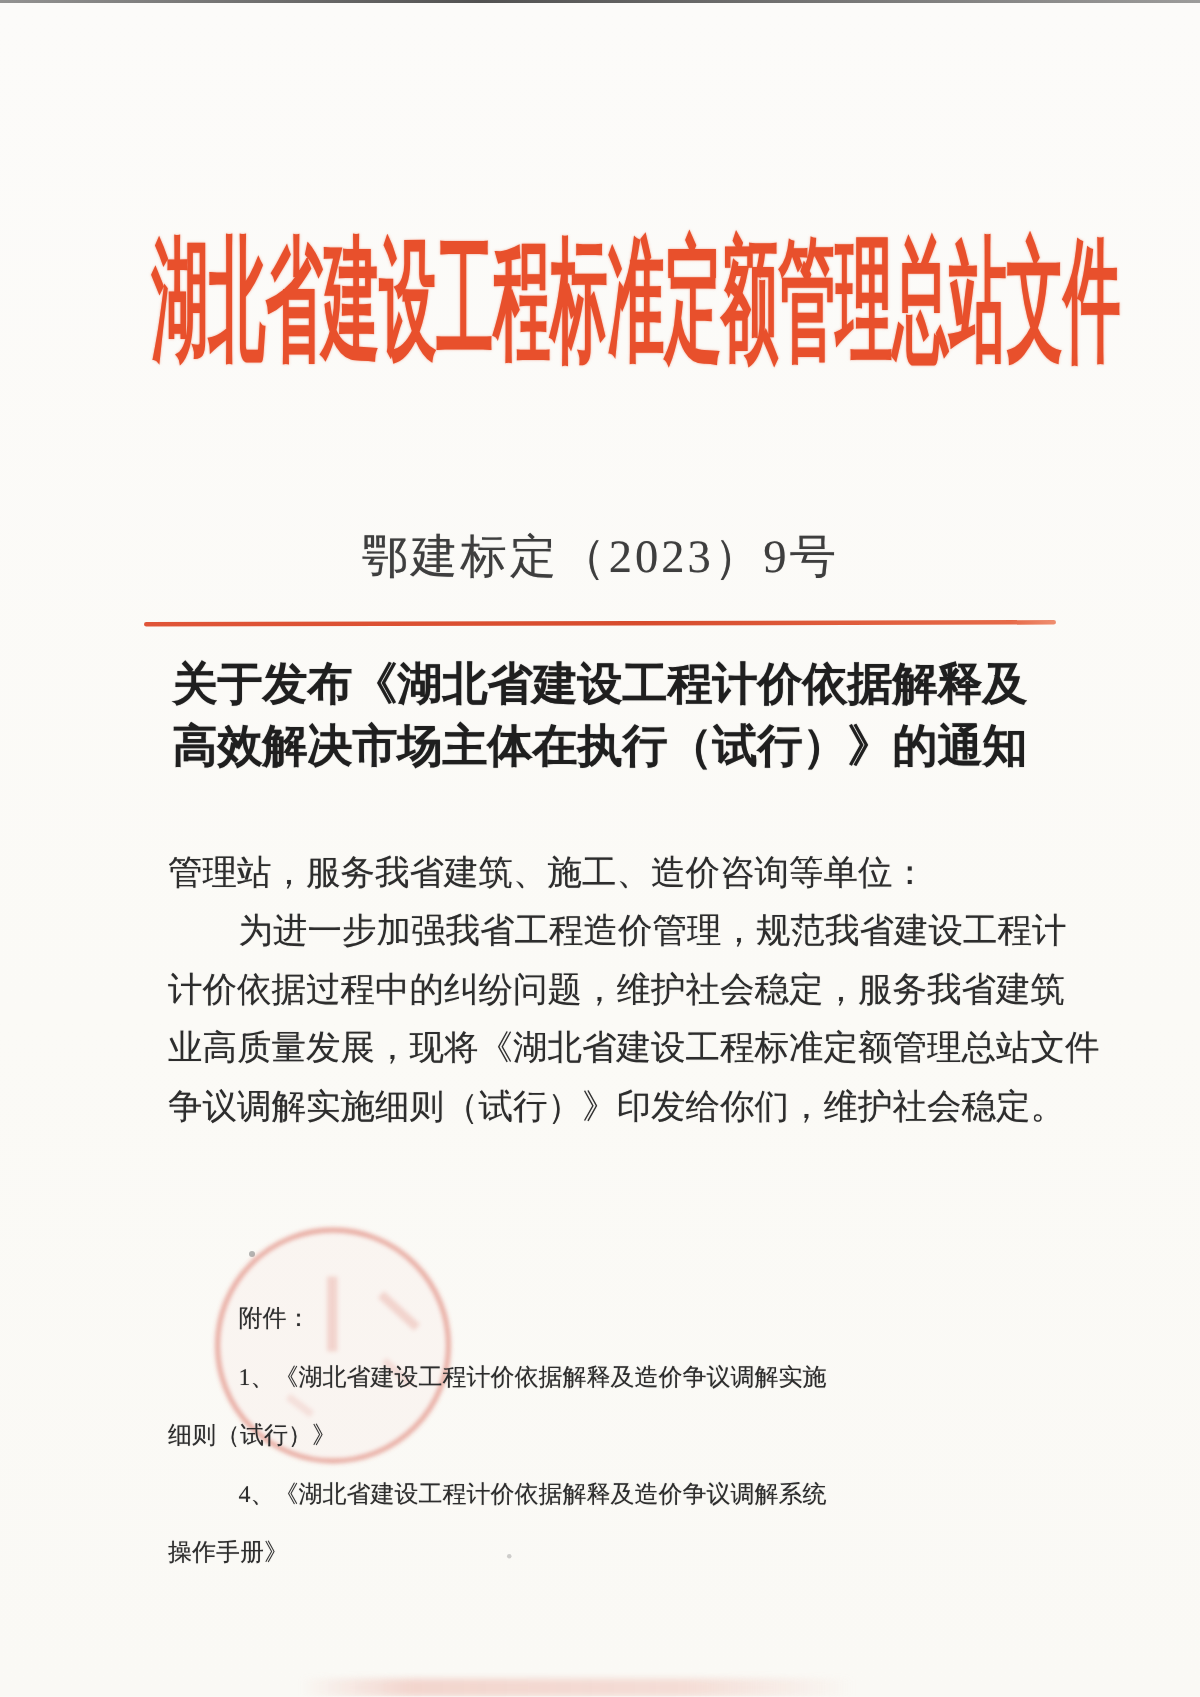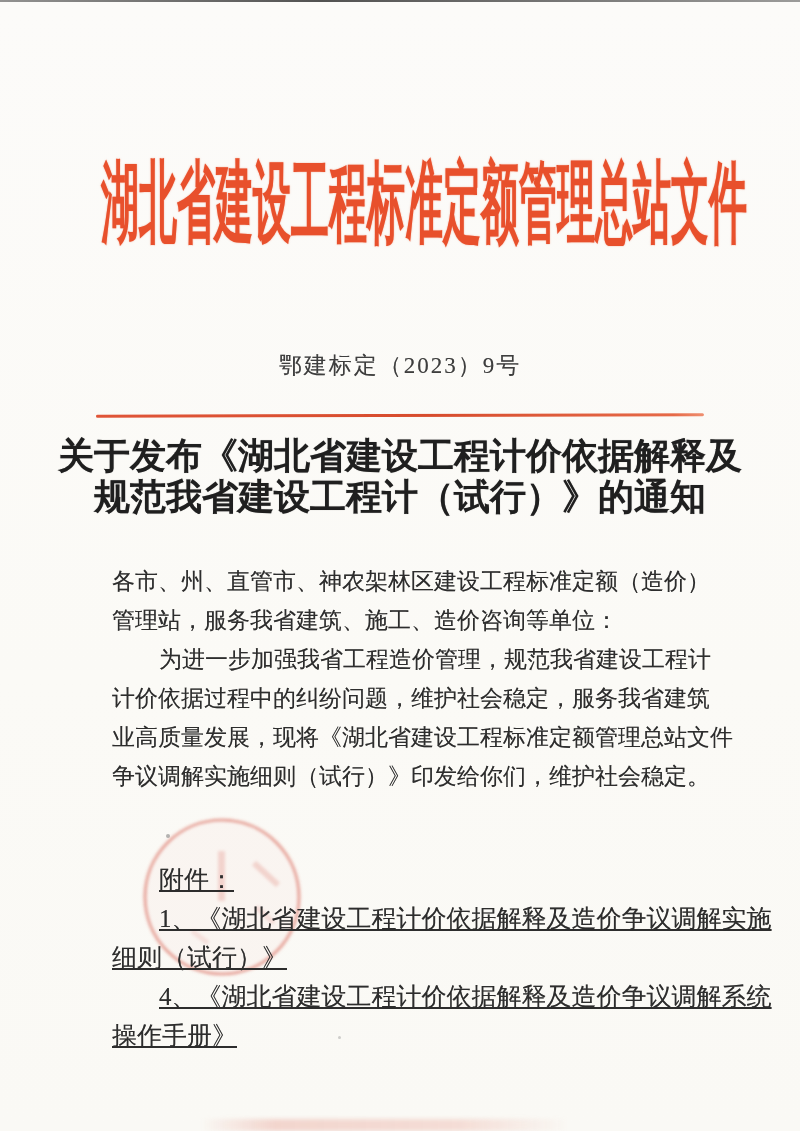--- a/index.html
+++ b/index.html
@@ -45,67 +45,66 @@
     transform: scaleY(2.35);
     transform-origin: center;
     white-space: nowrap;
   }
   .doc-number {
     position: absolute;
     top: 350px;
     left: 0;
     width: 800px;
     text-align: center;
-    font-size: 23px;
+    font-size: 31px;
     letter-spacing: 2px;
     color: #3e3e3e;
     text-shadow: 0 0 .6px rgba(60,60,60,.4);
   }
   .red-rule {
     position: absolute;
     top: 414px;
     left: 96px;
     width: 608px;
     height: 3px;
     border-radius: 2px;
     background: linear-gradient(to right, #e05538, #d74c2d 55%, #e66a48 95%, #ef8f70);
     transform: rotate(-0.12deg);
   }
   .doc-title {
     position: absolute;
     top: 436px;
     left: 0;
     width: 800px;
     text-align: center;
-    font-size: 36px;
+    font-size: 30px;
     line-height: 41px;
     font-weight: bold;
     color: #1f1f1f;
     text-shadow: 0 0 .7px rgba(20,20,20,.55);
   }
   .body-block {
     position: absolute;
     left: 112px;
     top: 562px;
     width: 620px;
     font-size: 23px;
     line-height: 39px;
     color: #2d2d2d;
     text-shadow: 0 0 .6px rgba(45,45,45,.45);
   }
   .attach-block {
     position: absolute;
     left: 112px;
     top: 860px;
     width: 620px;
-    font-size: 25px;
+    font-size: 16px;
     line-height: 39px;
     color: #2d2d2d;
     text-shadow: 0 0 .6px rgba(45,45,45,.45);
-    text-decoration: underline;
   }
   .line {
     white-space: nowrap;
   }
   .indent {
     padding-left: 47px;
   }
   .seal {
     position: absolute;
     left: 136px;
@@ -141,41 +140,40 @@
   <div class="banner">
     <span class="banner-text">湖北省建设工程标准定额管理总站文件</span>
   </div>
 
   <div class="doc-number">鄂建标定（2023）9号</div>
 
   <div class="red-rule"></div>
 
   <div class="doc-title">
     <div class="line">关于发布《湖北省建设工程计价依据解释及</div>
-    <div class="line">规范我省建设工程计（试行）》的通知</div>
+    <div class="line">高效解决市场主体在执行（试行）》的通知</div>
   </div>
 
   <svg class="seal" viewBox="0 0 172 172">
     <defs>
       <filter id="sealblur" x="-20%" y="-20%" width="140%" height="140%">
         <feGaussianBlur stdDeviation="1.4"></feGaussianBlur>
       </filter>
     </defs>
     <g filter="url(#sealblur)">
       <circle cx="86" cy="86" r="77" fill="none" stroke="rgba(213,88,72,0.5)" stroke-width="3.2"></circle>
       <circle cx="86" cy="86" r="77" fill="rgba(235,140,125,0.04)" stroke="none"></circle>
       <rect x="82" y="40" width="7" height="50" fill="rgba(210,90,75,0.22)"></rect>
       <path d="M118 52 L142 74" stroke="rgba(210,90,75,0.22)" stroke-width="6" fill="none"></path>
       <path d="M120 96 L138 112" stroke="rgba(210,90,75,0.16)" stroke-width="5" fill="none"></path>
       <path d="M56 120 L72 132" stroke="rgba(210,90,75,0.14)" stroke-width="5" fill="none"></path>
     </g>
   </svg>
 
   <div class="body-block">
-    <div class="line">各市、州、直管市、神农架林区建设工程标准定额（造价）</div>
     <div class="line">管理站，服务我省建筑、施工、造价咨询等单位：</div>
     <div class="line indent">为进一步加强我省工程造价管理，规范我省建设工程计</div>
     <div class="line">计价依据过程中的纠纷问题，维护社会稳定，服务我省建筑</div>
     <div class="line">业高质量发展，现将《湖北省建设工程标准定额管理总站文件</div>
     <div class="line">争议调解实施细则（试行）》印发给你们，维护社会稳定。</div>
   </div>
 
   <div class="attach-block">
     <div class="line indent">附件：</div>
     <div class="line indent">1、《湖北省建设工程计价依据解释及造价争议调解实施</div>

